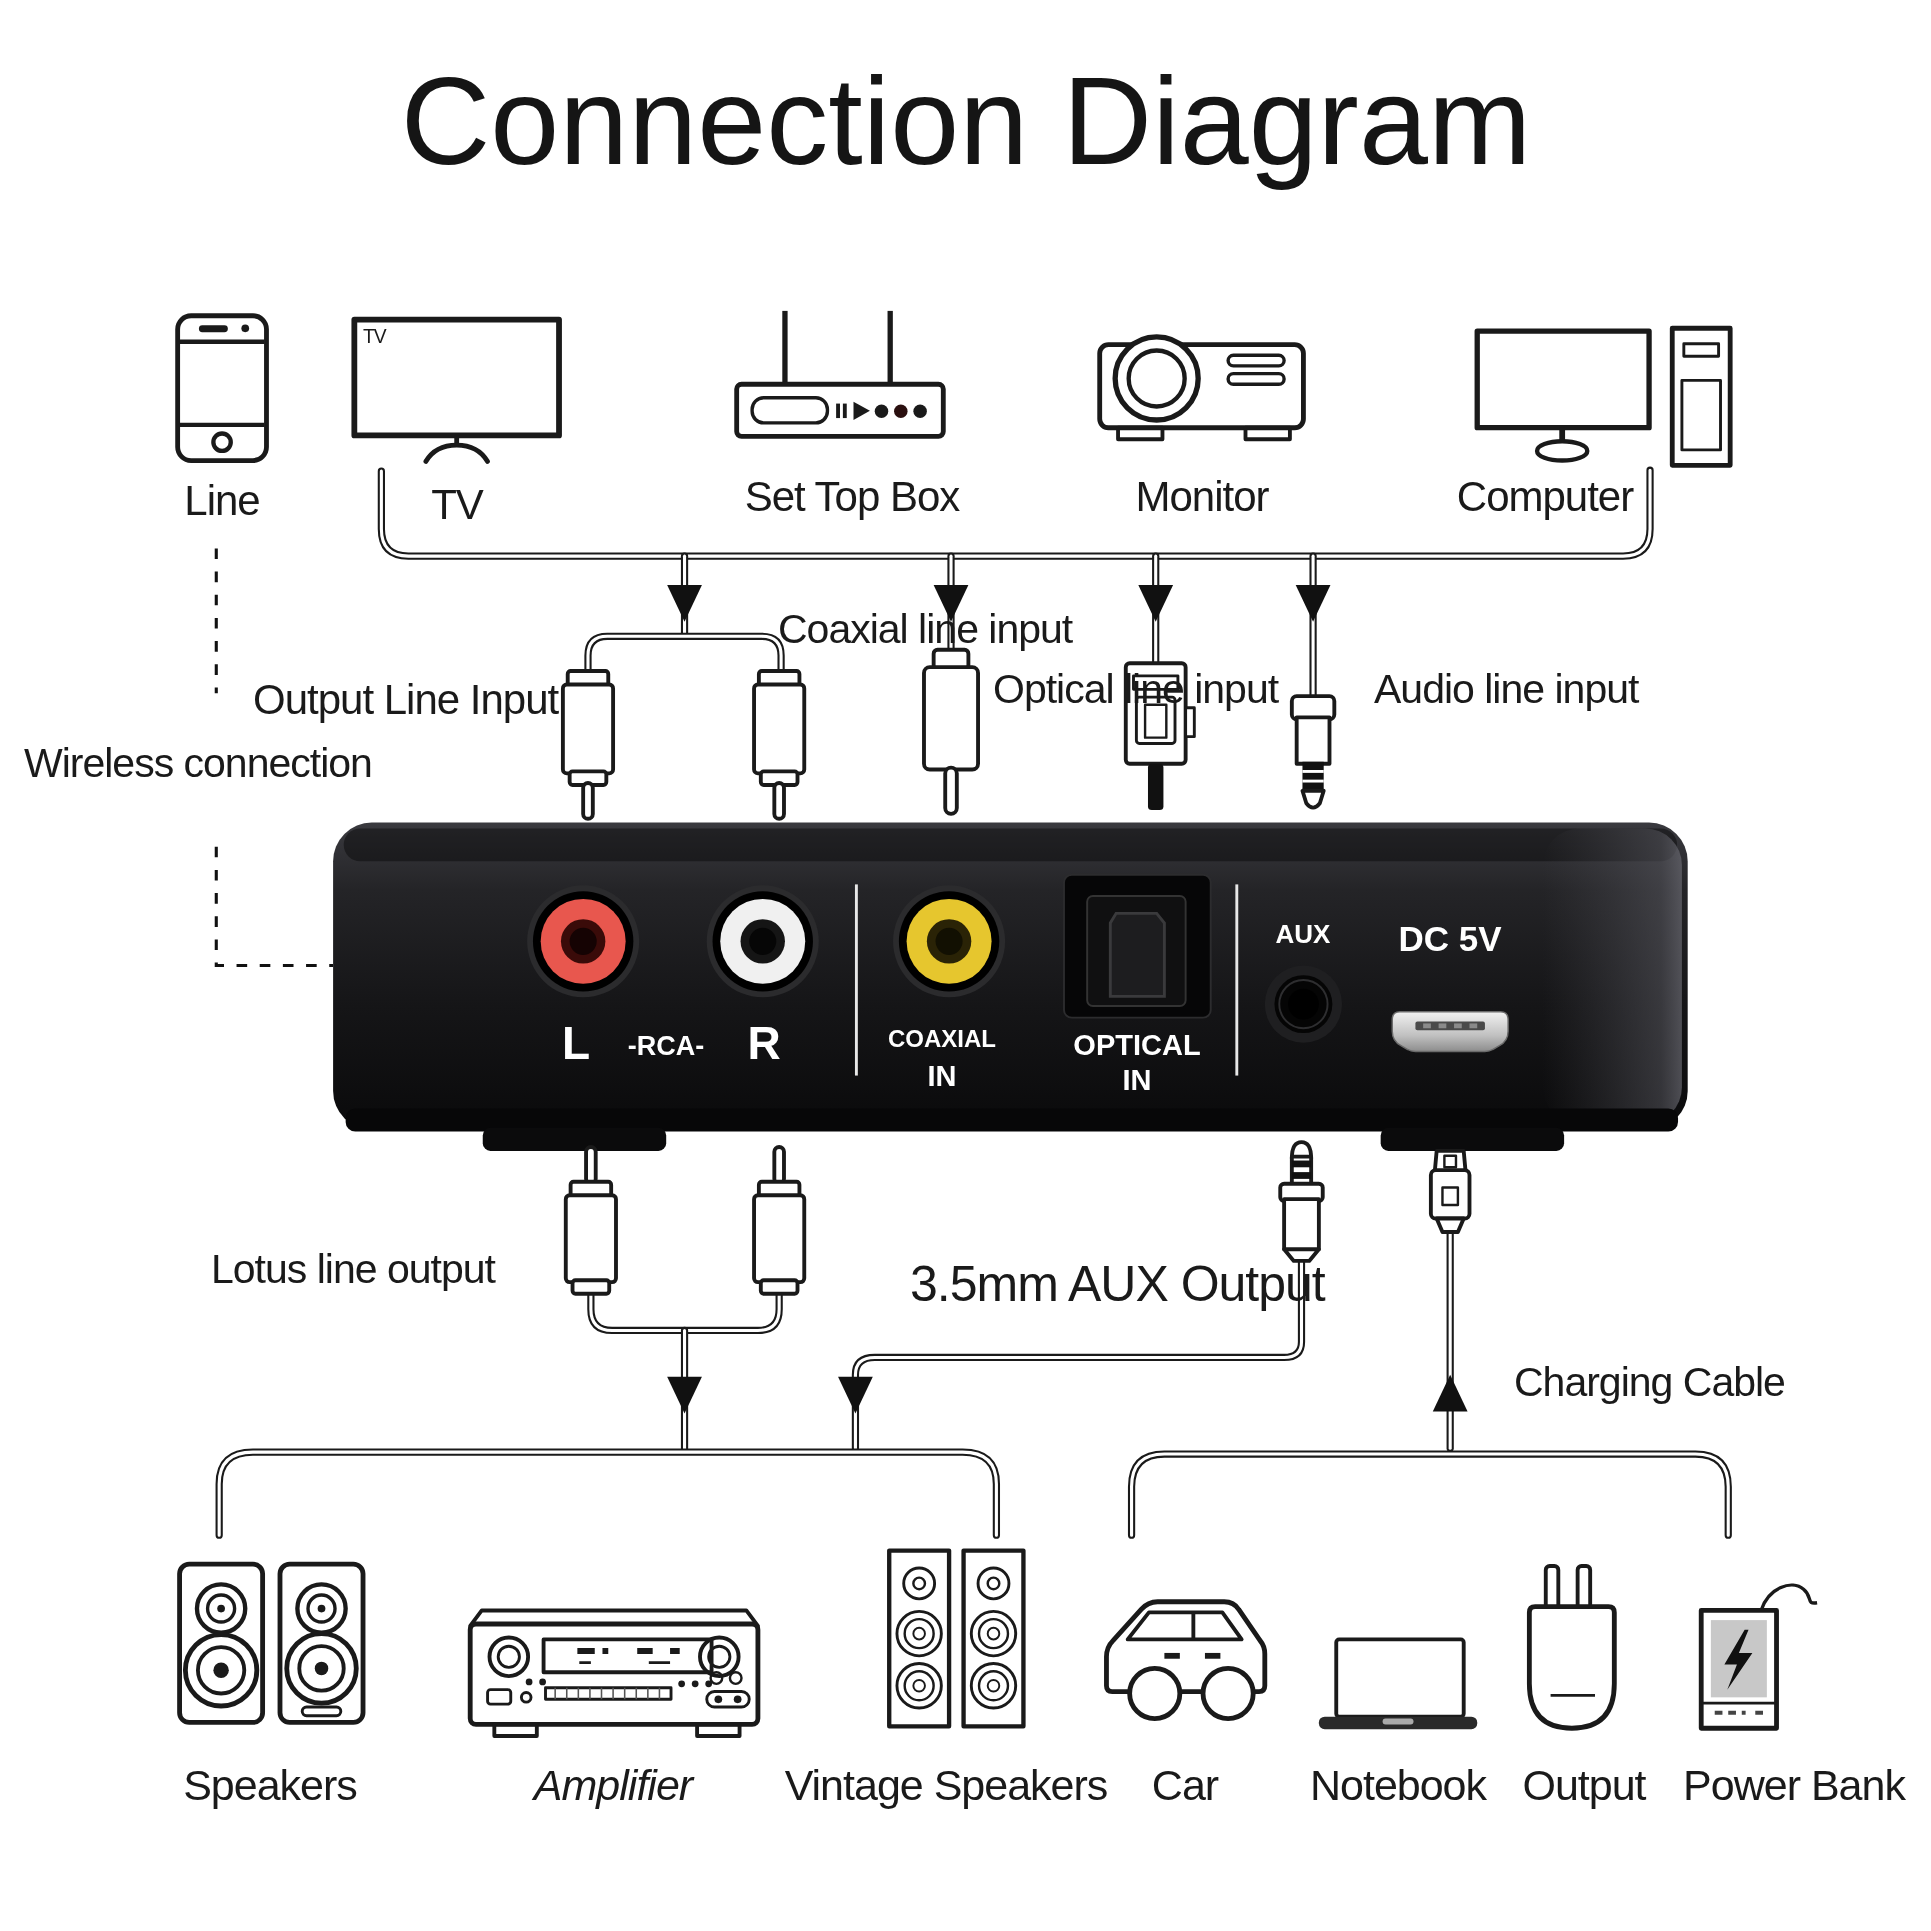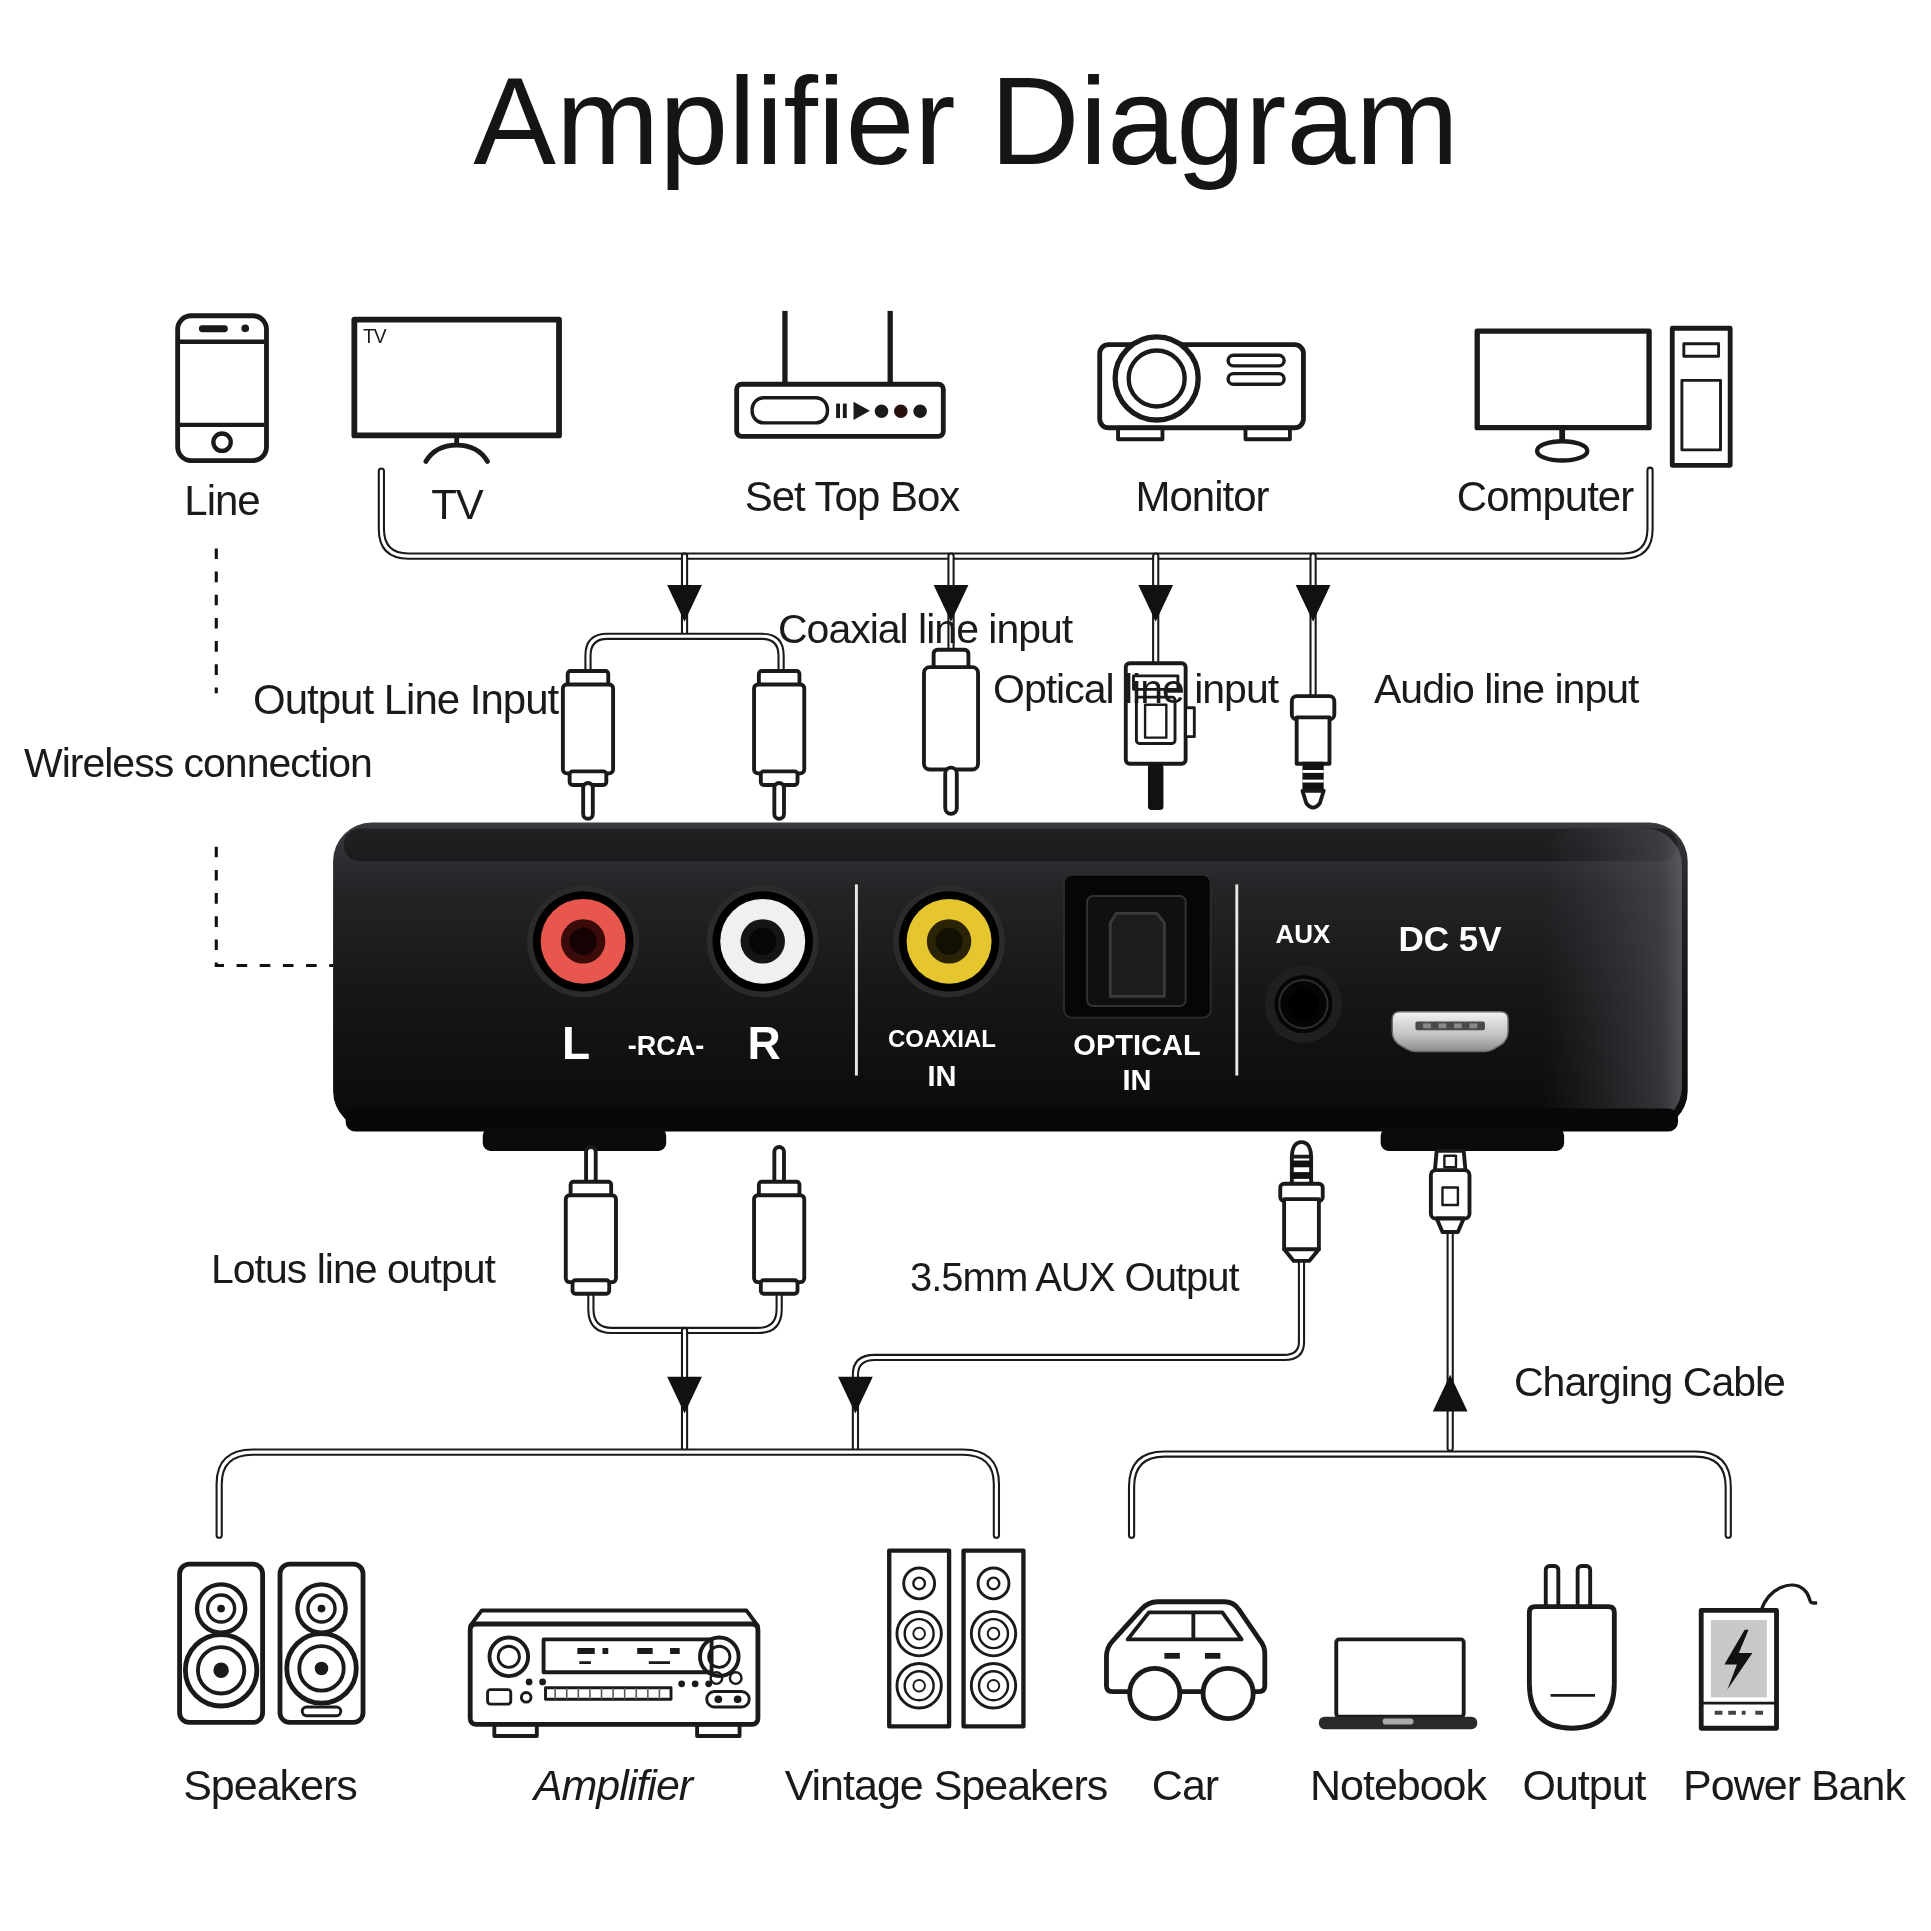--- a/index.html
+++ b/index.html
@@ -4,21 +4,21 @@
 <style>
   html,body{margin:0;padding:0;background:#ffffff;}
   #canvas{position:relative;width:1931px;height:1931px;background:#ffffff;overflow:hidden;
           font-family:"Liberation Sans","DejaVu Sans",sans-serif;color:#1a1a1a;}
   #art{position:absolute;left:0;top:0;z-index:1;}
   #labels{position:absolute;left:0;top:0;width:1931px;height:1931px;z-index:2;pointer-events:none;}
   .lbl{position:absolute;white-space:nowrap;color:#1a1a1a;letter-spacing:-1px;}
   .ctr{transform:translateX(-50%);}
   .title{font-size:124px;font-weight:300;letter-spacing:0px;color:#151515;}
   .devlbl{color:#ffffff;font-weight:bold;letter-spacing:0px;}
-  .f44{font-size:42px;} .f42{font-size:41px;} .f46{font-size:40px;} .f45{font-size:43px;}
+  .f44{font-size:42px;} .f42{font-size:41px;} .f46{font-size:50px;} .f45{font-size:43px;}
   
   .ink{stroke:#1a1a1a;fill:#ffffff;stroke-linecap:round;stroke-linejoin:round;}
   .nofill{fill:none;}
   .dbl{stroke:#1a1a1a;stroke-width:7.5;fill:none;stroke-linecap:round;stroke-linejoin:round;}
   .dbl-in{stroke:#ffffff;stroke-width:3.2;fill:none;stroke-linecap:round;stroke-linejoin:round;}
   .dash{stroke:#111;stroke-width:3.2;fill:none;stroke-dasharray:11 13;}
   .arrow{fill:#111;stroke:none;}
 </style>
 </head>
 <body>
@@ -362,21 +362,21 @@
     <path d="M1824,1668 C1832,1644 1856,1636 1868,1646 C1878,1654 1870,1662 1882,1660" stroke="#1a1a1a" stroke-width="3.5" fill="none"></path>
     <rect class="ink" x="1762" y="1668" width="78" height="122" stroke-width="5"></rect>
     <rect x="1772" y="1678" width="58" height="80" fill="#c8c8c8"></rect>
     <polygon points="1807,1688 1786,1724 1799,1724 1789,1750 1815,1712 1801,1712 1811,1688" fill="#111"></polygon>
     <line x1="1762" y1="1764" x2="1840" y2="1764" stroke="#1a1a1a" stroke-width="3"></line>
     <path d="M1776,1774 h8 m6,0 h8 m6,0 h4 m10,0 h8" stroke="#444" stroke-width="4" fill="none"></path>
   </g>
 </svg>
 
 <div id="labels">
-  <div class="lbl title ctr" style="left:966px;top:50px;">Amplifier Diagram</div>
+  <div class="lbl title ctr" style="left:966px;top:50px;">Connection Diagram</div>
 
   <div class="lbl f44 ctr" style="left:222px;top:477px;">Line</div>
   <div class="lbl f44 ctr" style="left:457px;top:481px;">TV</div>
   <div class="lbl" style="left:363px;top:326px;font-size:19.3px;font-weight:300;">TV</div>
   <div class="lbl f44 ctr" style="left:852px;top:473px;">Set Top Box</div>
   <div class="lbl f44 ctr" style="left:1202px;top:473px;">Monitor</div>
   <div class="lbl f44 ctr" style="left:1545px;top:473px;">Computer</div>
 
   <div class="lbl f42" style="left:24px;top:740px;">Wireless connection</div>
   <div class="lbl f44" style="left:253px;top:676px;">Output Line Input</div>

